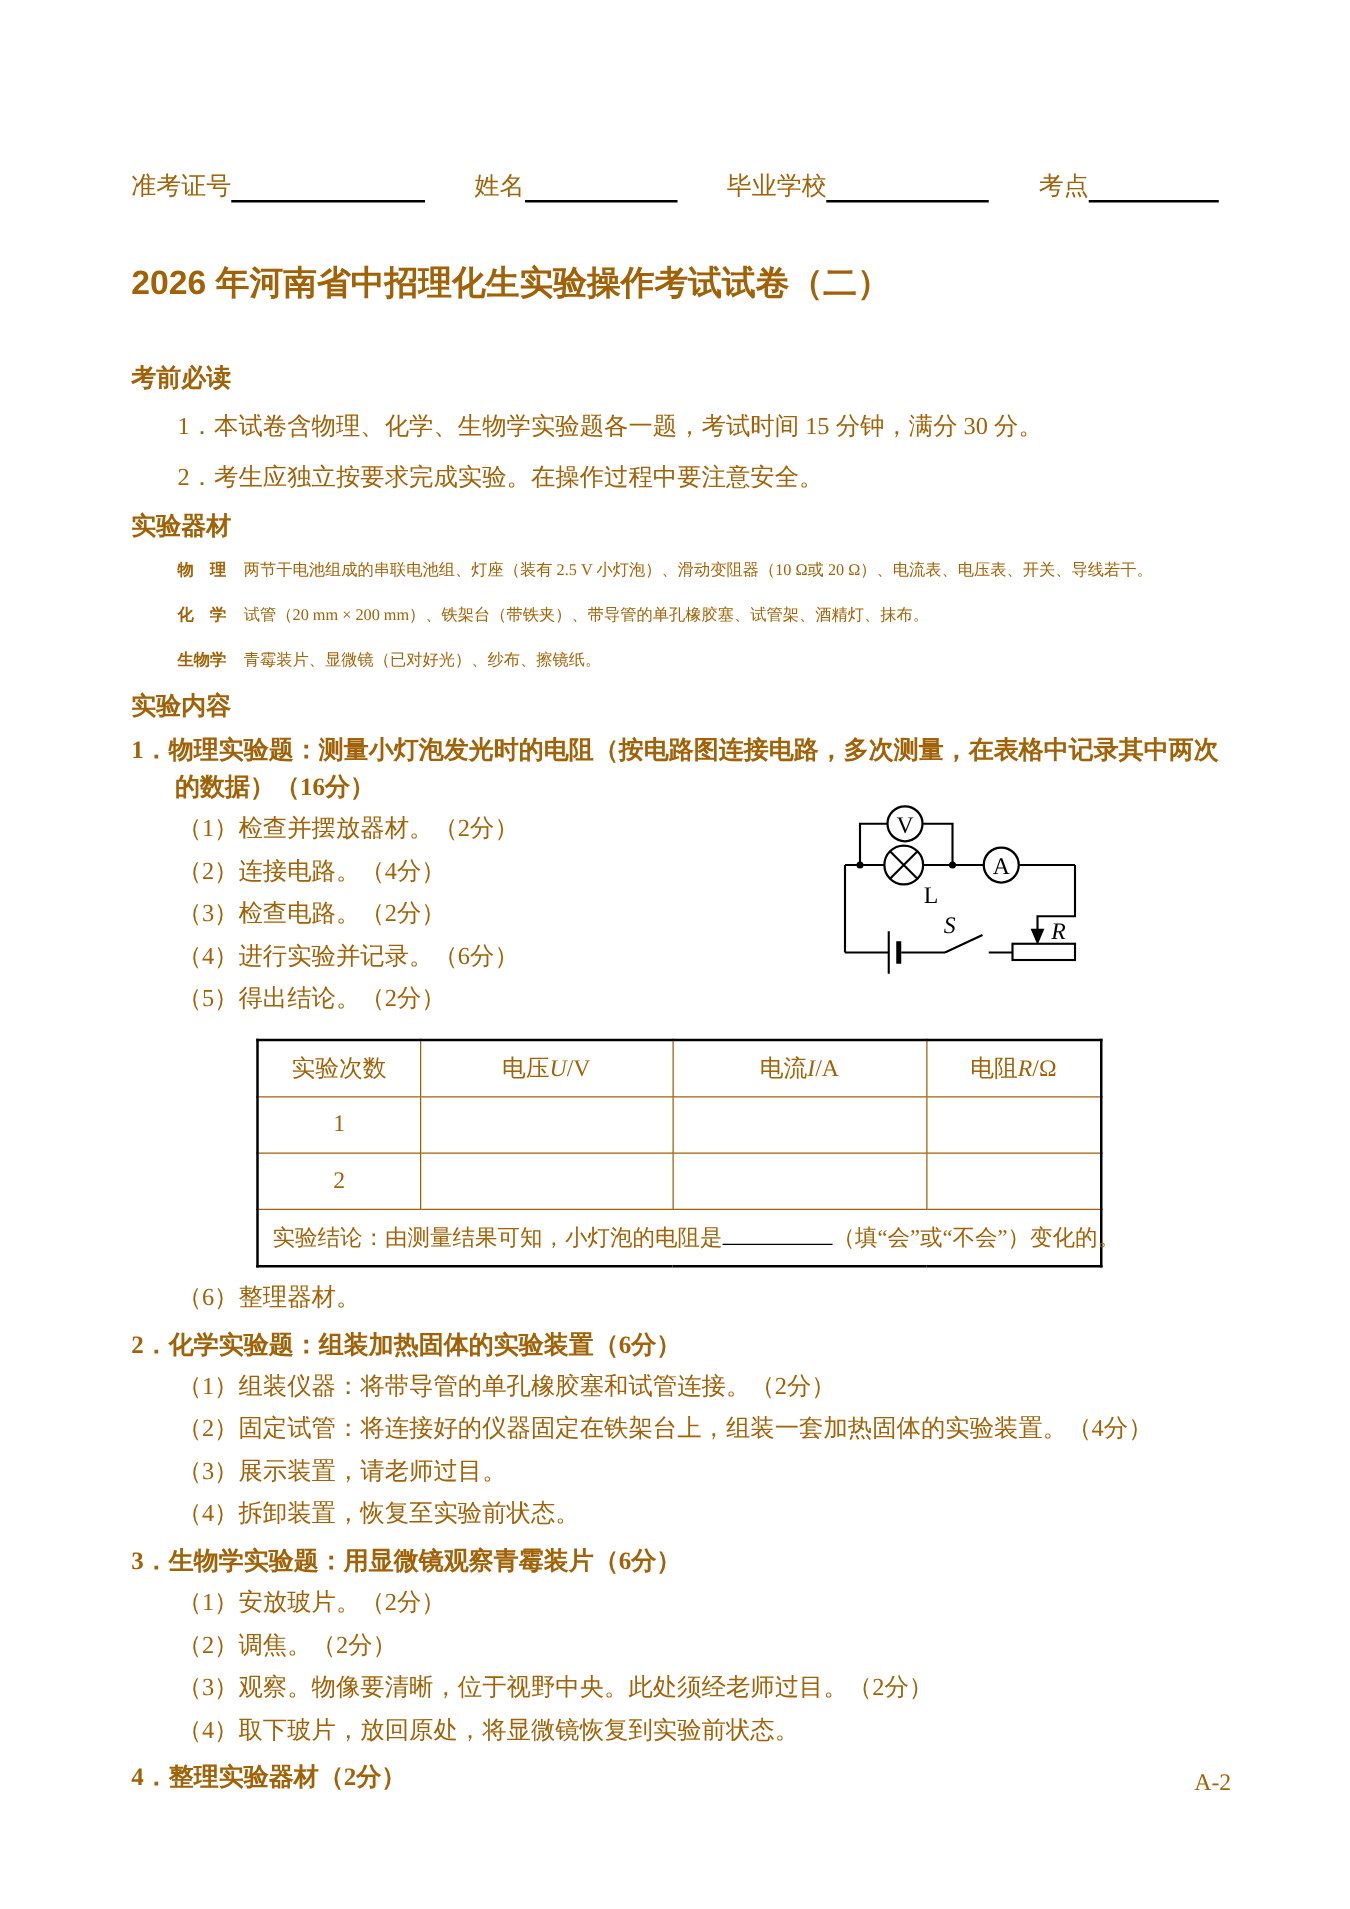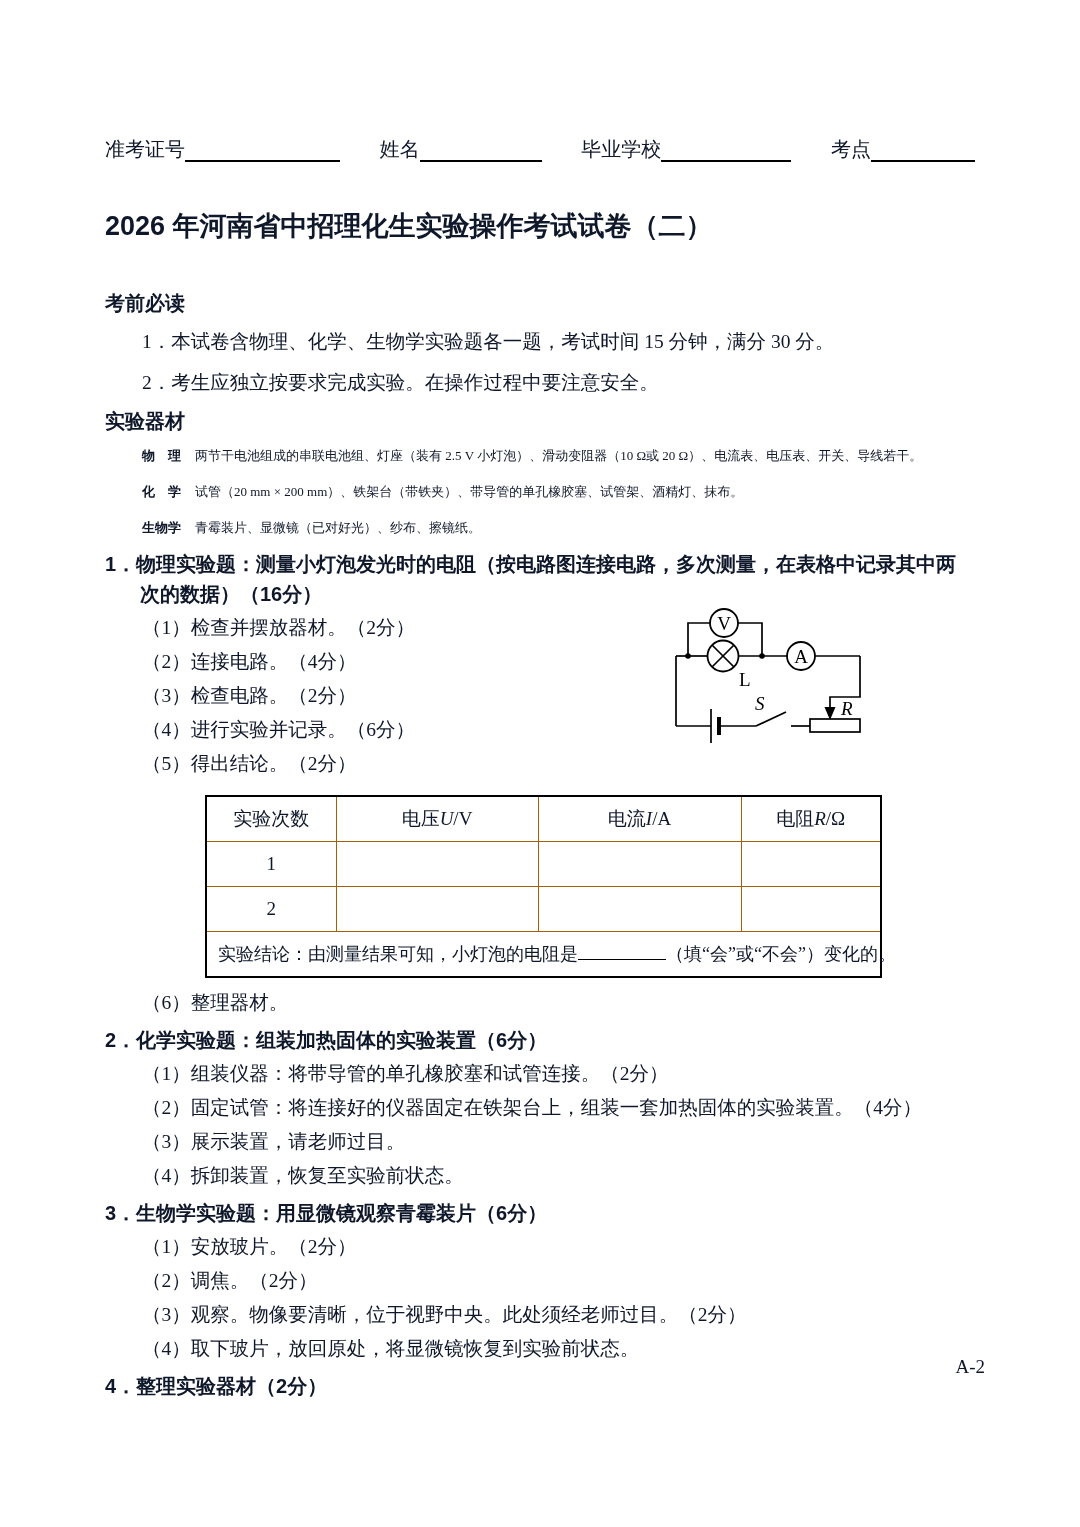--- a/index.html
+++ b/index.html
@@ -2,21 +2,21 @@
 <html><head>
 <meta charset="utf-8">
 <style>
   * { box-sizing: border-box; }
   html, body { margin: 0; padding: 0; background: #ffffff; }
   .page {
     position: relative;
     width: 1080px;
     height: 1527px;
     background: #ffffff;
-    color: #0f172a;
+    color: #a16207;
     font-family: "Liberation Serif", "DejaVu Serif", serif;
     font-size: 19px;
     padding: 136px 105px 0 105px;
     overflow: hidden;
   }
   
   .exam-header {
     display: flex;
     justify-content: space-between;
     align-items: flex-end;
@@ -56,21 +56,21 @@
     font-family: "Liberation Sans", "DejaVu Sans", sans-serif;
     font-weight: bold;
     margin-right: 14px;
   }
 
   .content-heading { margin-top: 6px; }
   .sec-title {
     margin: 5px 0 2px 0;
     padding-left: 35px;
     text-indent: -35px;
-    font-family: Liberation Sans, sans-serif;
+    font-family: Liberation Serif, serif;
     font-weight: bold;
     font-size: 20px;
     line-height: 30px;
   }
   .step { margin: 0 0 0 37px; line-height: 34px; font-size: 19.5px; }
 
   .physics-body { position: relative; }
   .circuit {
     position: absolute;
     left: 562px;
@@ -111,21 +111,21 @@
     display: inline-block;
     width: 88px;
     border-bottom: 1.5px solid #000;
     height: 19px;
     vertical-align: baseline;
   }
 
   
   .footer {
     position: absolute;
-    top: 1356px;
+    top: 1416px;
     left: 0;
     width: 1080px;
     padding-right: 95px;
     text-align: right;
     font-size: 19px;
   }
 </style>
 </head>
 <body>
 
@@ -159,20 +159,21 @@
   </div>
 
   <div>
     <div class="h-bold equip-heading">实验器材</div>
     <p class="equip"><span class="subject">物　理</span><span>两节干电池组成的串联电池组、灯座（装有 2.5 V 小灯泡）、滑动变阻器（10 Ω或 20 Ω）、电流表、电压表、开关、导线若干。</span></p>
     <p class="equip"><span class="subject">化　学</span><span>试管（20 mm × 200 mm）、铁架台（带铁夹）、带导管的单孔橡胶塞、试管架、酒精灯、抹布。</span></p>
     <p class="equip"><span class="subject">生物学</span><span>青霉装片、显微镜（已对好光）、纱布、擦镜纸。</span></p>
   </div>
 
   <div>
+    <div class="h-bold content-heading">实验内容</div>
 
     <div class="sec-title">1．物理实验题：测量小灯泡发光时的电阻（按电路图连接电路，多次测量，在表格中记录其中两次的数据）（16分）</div>
     <div class="physics-body">
       <p class="step">（1）检查并摆放器材。（2分）</p>
       <p class="step">（2）连接电路。（4分）</p>
       <p class="step">（3）检查电路。（2分）</p>
       <p class="step">（4）进行实验并记录。（6分）</p>
       <p class="step">（5）得出结论。（2分）</p>
 
       <svg class="circuit" viewBox="0 0 238 152">

